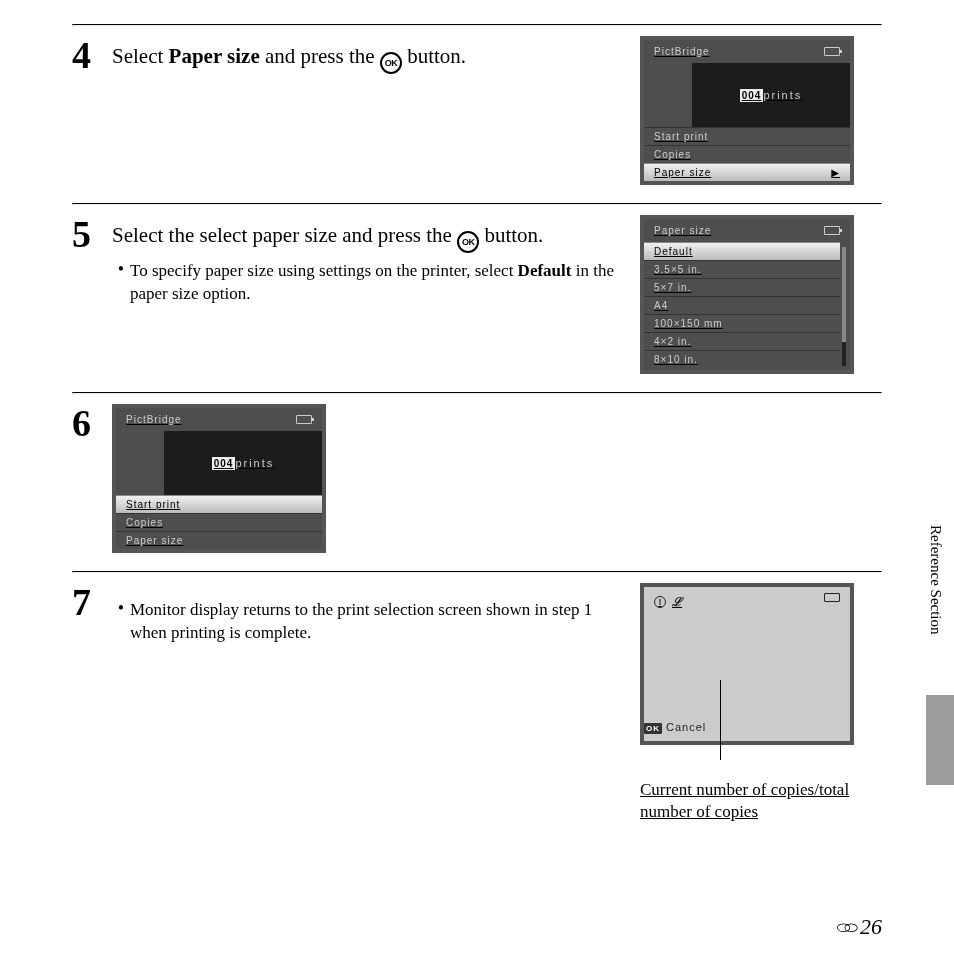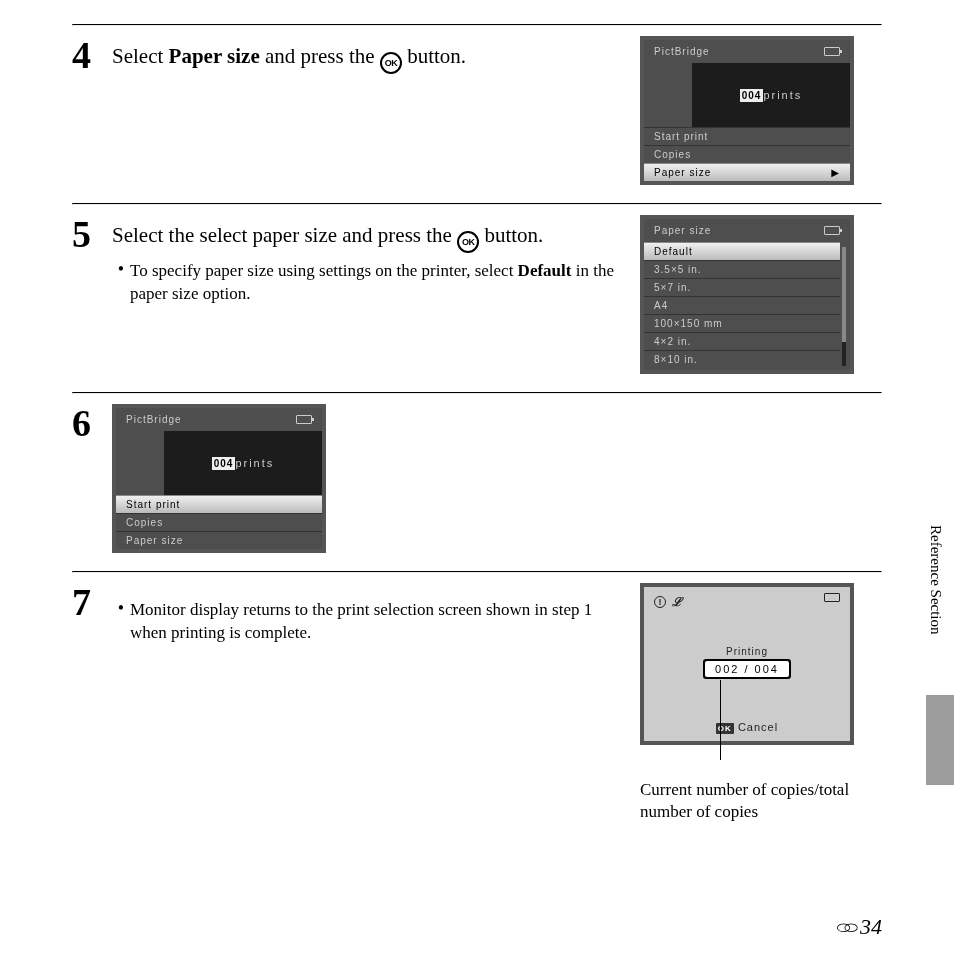--- a/index.html
+++ b/index.html
@@ -9,21 +9,21 @@
   .step { display: flex; align-items: flex-start; padding: 10px 0 18px 0; }
   .step-num { font-size: 38px; font-weight: 700; font-family: Georgia, serif; width: 40px; flex-shrink: 0; line-height: 1; }
   .step-body { flex: 1; padding-top: 6px; padding-right: 8px; }
   .step-body h2 { font-size: 21px; font-weight: 400; line-height: 1.4; }
   .step-body h2 .b { font-weight: 700; }
   .ok-btn { display: inline-flex; width: 22px; height: 22px; border: 2px solid #000; border-radius: 50%; align-items: center; justify-content: center; font-size: 9px; font-weight: 700; position: relative; top: 3px; font-family: Arial, sans-serif; letter-spacing: -0.5px;}
   .bullet { display: flex; margin-top: 10px; }
   .bullet .dot { width: 18px; flex-shrink: 0; text-align: center; font-size: 18px; line-height: 1; }
   .bullet p { font-size: 17px; line-height: 1.35; }
   .bullet p .b { font-weight: 700; }
-  .screen-col { width: 242px; flex-shrink: 0; }
+  .screen-col { width: 242px; flex-shrink: 0; text-decoration: underline; }
   .screen { width: 214px; border: 4px solid #555; background: #4e4e4e; font-family: Arial, sans-serif; position: relative; }
   .scr-header { display: flex; justify-content: space-between; align-items: center; padding: 6px 10px 6px 10px; color: #ccc; font-size: 10px; letter-spacing: 1px; }
   .battery { width: 16px; height: 9px; border: 1px solid #ccc; border-radius: 1px; position: relative; }
   .battery::after { content:""; position: absolute; right: -3px; top: 2px; width: 2px; height: 3px; background: #ccc; }
   .battery .fill { background: #ccc; width: 100%; height: 100%; }
   .scr-body-dark { background: #1c1c1c; padding: 26px 0; text-align: center; color: #ccc; font-size: 11px; letter-spacing: 2px; margin-left: 48px; }
   .scr-body-dark .count { background: #eee; color: #000; padding: 1px 2px; font-size: 10px; letter-spacing: 1px; font-weight: bold;}
   .menu-list { }
   .menu-item { color: #ccc; font-size: 10px; letter-spacing: 1px; padding: 3px 10px; border-top: 1px solid #333; display:flex; justify-content:space-between; align-items:center;}
   .menu-item.sel { background: linear-gradient(#f0f0f0,#bbb); color: #000; border-top: 1px solid #888;}
@@ -31,21 +31,21 @@
   .scroll-track { position: absolute; right: 4px; top: 28px; bottom: 4px; width: 4px; background: #222;}
   .scroll-thumb { position: absolute; top: 0; width: 100%; background: #888; }
   .print-screen { width: 214px; border: 4px solid #555; background: #ccc; font-family: Arial, sans-serif; position: relative; height: 162px;}
   .print-top { display: flex; justify-content: space-between; padding: 6px 10px; color: #222; }
   .print-top .left-icons { display:flex; gap:6px; align-items:center; font-size:12px;}
   .print-top .battery { border-color:#222;}
   .print-top .battery .fill { background:#222;}
   .print-body { text-align: center; margin-top: 30px; }
   .print-body .label { font-size: 10px; letter-spacing: 1px; color: #222; margin-bottom: 2px;}
   .print-counter { display: inline-block; background: #fff; color: #000; border: 1px solid #000; border-radius: 3px; padding: 2px 10px; font-size: 11px; letter-spacing: 2px; box-shadow: 1px 1px 0 #000, -1px -1px 0 #000, 1px -1px 0 #000, -1px 1px 0 #000;}
-  .print-cancel { position: absolute; bottom: 8px; width: 100%; text-align: center; color: #222; font-size: 11px; letter-spacing: 1px;}
+  .print-cancel { position: absolute; bottom: 8px; width: 100%; color: #222; font-size: 11px; letter-spacing: 1px;}
   .print-cancel .okbox { background:#333; color:#fff; font-size:8px; padding:1px 2px; border-radius:1px; font-weight:bold;}
   .callout-line { position: absolute; background: #000; }
   .caption { font-size: 17px; line-height: 1.3; margin-top: 6px; }
   .side-tab { position: absolute; right: 0; top: 525px; font-size: 15px; }
   .side-label { writing-mode: vertical-rl; text-orientation: mixed; padding-right: 10px; height: 180px; display:flex; align-items:center;}
   .side-gray { width: 28px; height: 90px; background: #9d9d9d; position:absolute; right:0; top:170px;}
   .page-num { position: absolute; bottom: 14px; right: 72px; font-size: 22px; font-style: italic; font-family: Georgia, serif; display:flex; align-items:center; gap:4px;}
   .page-num .reficon { font-style: normal; font-size: 16px; position:relative; top:1px; letter-spacing:-6px; margin-right:4px;}
 </style>
 </head>
@@ -175,37 +175,33 @@
     </div>
     <div class="screen-col" style="position:relative;">
       <div class="print-screen">
         <div class="print-top">
           <span class="left-icons">
             <span style="display:inline-flex;width:12px;height:12px;border:1.5px solid #222;border-radius:50%;align-items:center;justify-content:center;font-size:9px;font-weight:bold;">!</span>
             <span style="font-style:italic;font-weight:bold;">ℒ</span>
           </span>
           <span class="battery"><span class="fill"></span></span>
         </div>
-        <div class="print-body">
-          <div class="label">Printing</div>
-          <span class="print-counter">002 / 004</span>
-        </div>
         <div class="print-cancel">
           <span class="okbox">OK</span> <span>Cancel</span>
         </div>
       </div>
 
       <div class="callout-line" style="left:80px; top:97px; width:1px; height:80px;"></div>
       <div class="caption" style="margin-top:34px;">Current number of copies/total number of copies</div>
     </div>
   </div>
 
 </div>
 
 <div class="side-tab">
   <div class="side-label">Reference Section</div>
   <div class="side-gray"></div>
 </div>
 
 <div class="page-num">
   <span class="reficon">⬭⬭</span>
-  <span>34</span>
+  <span>26</span>
 </div>
 
 </body></html>

